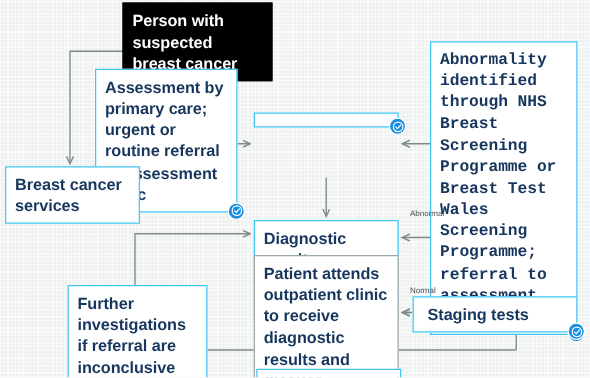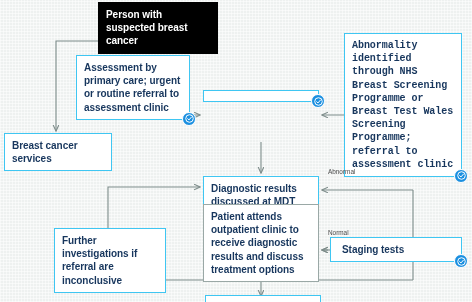--- a/index.html
+++ b/index.html
@@ -22,21 +22,21 @@
     position: absolute;
     left: 0; top: 0;
     width: 472px; height: 302px;
     pointer-events: none;
   }
   .node {
     position: absolute;
     background: #ffffff;
     border: 1.6px solid #3fc6f2;
     padding: 5px 7px 5px 7px;
-    font-size: 10px;
+    font-size: 13px;
     line-height: 1.32;
     font-weight: bold;
     color: #17365d;
     letter-spacing: -0.05px;
     z-index: 3;
   }
   .node.dark {
     background: #000000;
     border: 1.6px solid #000000;
     color: #ffffff;

